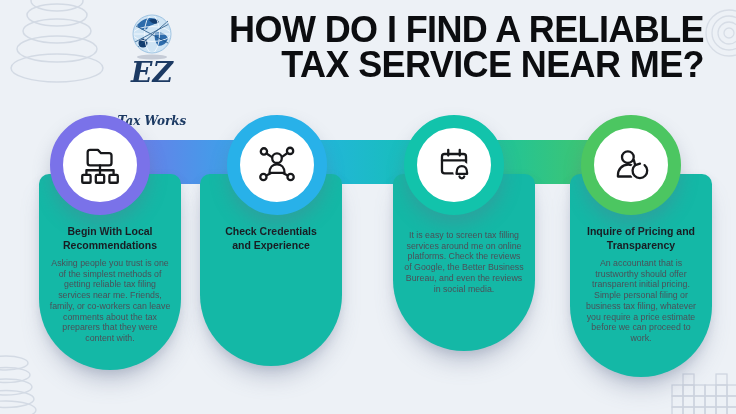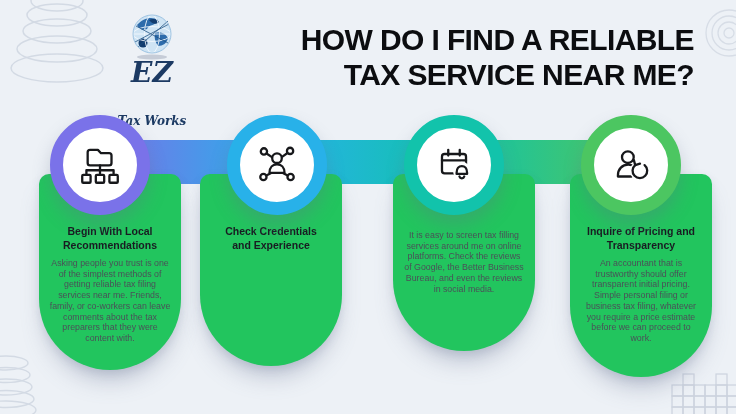--- a/index.html
+++ b/index.html
@@ -8,30 +8,30 @@
     background:#edf1f6;font-family:"Liberation Sans",sans-serif;
   }
   .deco{position:absolute;left:0;top:0;z-index:0;}
   
   .logo{position:absolute;left:106px;top:12px;width:92px;text-align:center;z-index:2;}
   .logo svg{display:block;margin:0 auto;}
   .logo-ez{font-family:"DejaVu Serif",serif;font-style:italic;font-weight:bold;
     font-size:28px;line-height:19px;color:#1c3a63;margin-top:3px;}
   .logo-tag{font-family:"DejaVu Serif",serif;font-style:italic;font-weight:bold;
     font-size:12px;line-height:14px;color:#1c3a63;margin-top:32px;}
-  .title{position:absolute;right:32px;top:12px;margin:10px;text-align:right;z-index:2;
-    font-size:30px;line-height:35px;font-weight:800;letter-spacing:-0.6px;color:#0c0d10;}
+  .title{position:absolute;right:32px;top:12px;margin:0;text-align:right;z-index:2;
+    font-size:36px;line-height:35px;font-weight:800;letter-spacing:-0.6px;color:#0c0d10;}
   
   .connector{position:absolute;top:140px;height:44px;z-index:1;}
   .ring{position:absolute;top:115px;width:100px;height:100px;border-radius:50%;
     border:13px solid #999;background:#fff;box-sizing:border-box;z-index:3;
     display:flex;align-items:center;justify-content:center;
     box-shadow:0 10px 18px rgba(100,112,140,.30);}
   
-  .card{position:absolute;top:174px;width:142px;background:#22c55e;z-index:2;
+  .card{position:absolute;top:174px;width:142px;background:#14b8a6;z-index:2;
     border-radius:10px 10px 71px 71px;box-sizing:border-box;
     padding:50px 10px 0;text-align:center;
     box-shadow:0 16px 24px -8px rgba(108,120,150,.45),0 3px 8px rgba(108,120,150,.15);}
   .card-title{font-size:10.5px;line-height:14px;font-weight:bold;color:#191c22;}
   .card-body{margin-top:6px;font-size:8.8px;line-height:10.7px;color:#4b5058;
     white-space:pre-line;}
 </style>
 </head>
 <body style="background: rgb(237, 241, 246);">
 

